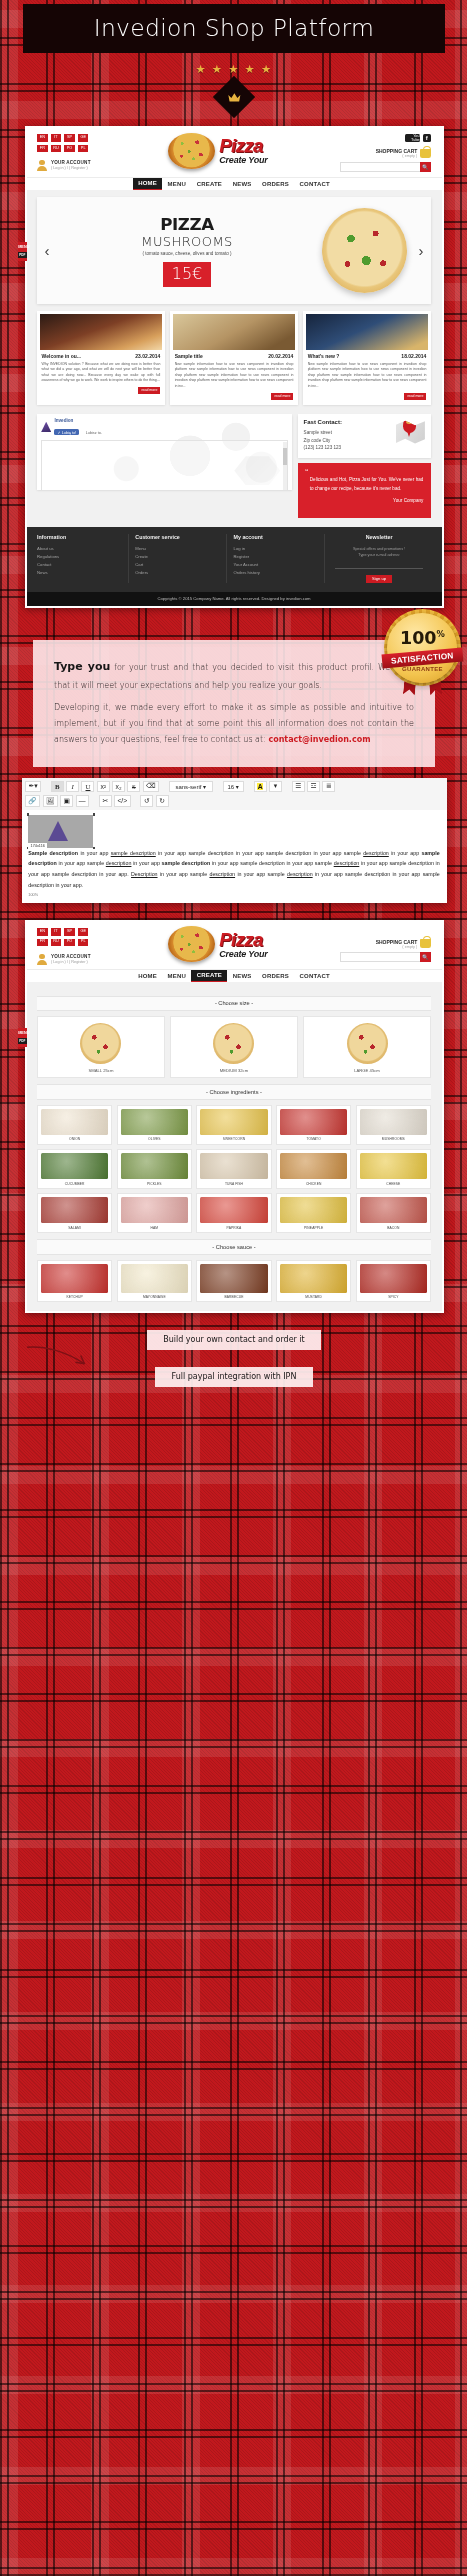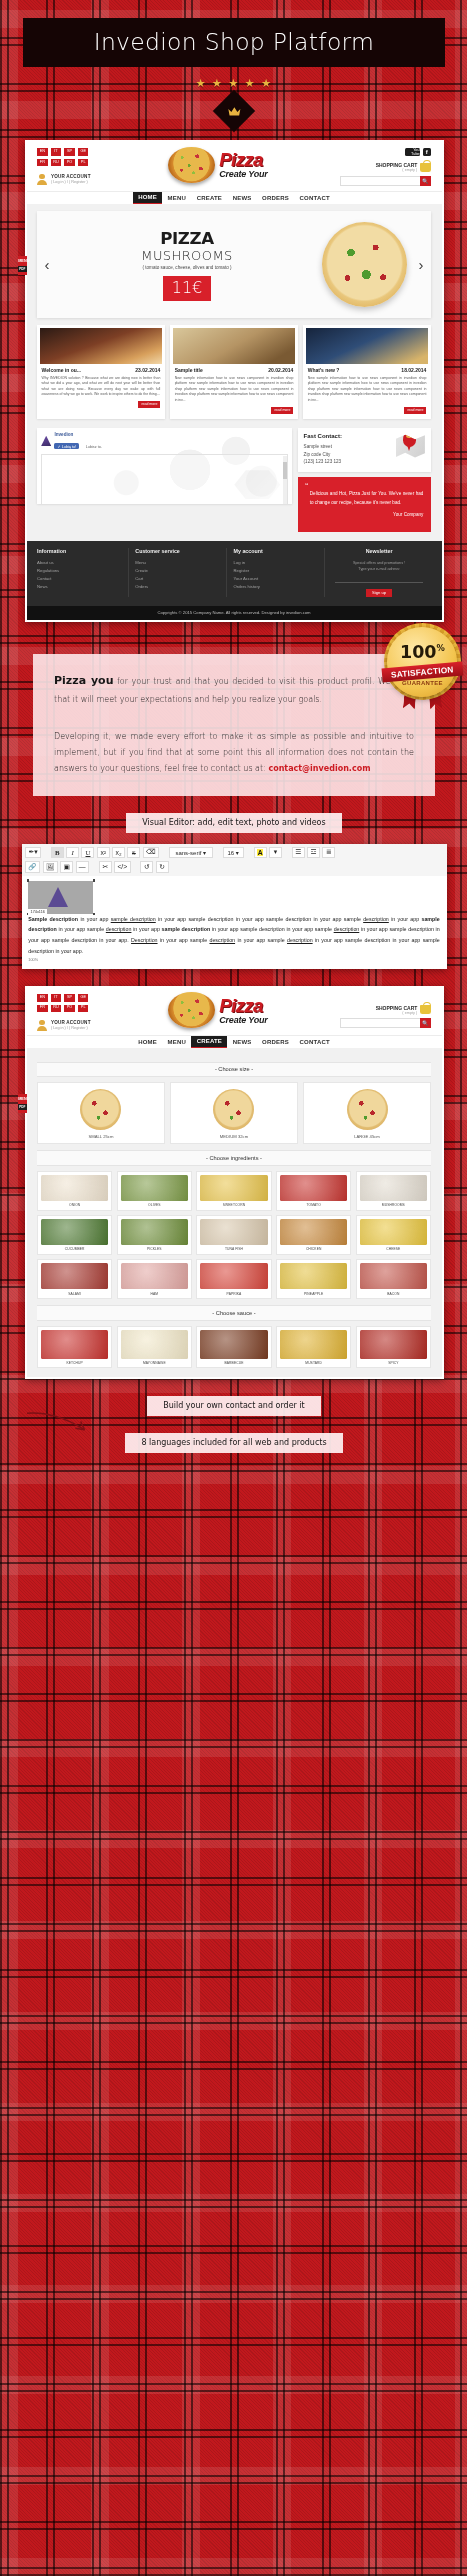--- a/index.html
+++ b/index.html
@@ -31,21 +31,21 @@
         rgba(255,255,255,.10) 0px, rgba(255,255,255,.10) 18px,
         rgba(255,255,255,0) 18px, rgba(255,255,255,0) 91px),
       repeating-linear-gradient(45deg,
         rgba(0,0,0,.10) 0px, rgba(0,0,0,.10) 0.8px,
         rgba(0,0,0,0) 0.8px, rgba(0,0,0,0) 2.3px);
     z-index:0;
   }
   .wrap { position:relative; z-index:2; width:468px; }
 
   
-  .hero { padding-top:18px; text-align:center; }
+  .hero { padding-top:4px; text-align:center; }
   .title-bar {
     display:block; width:422px; margin:0 auto; background:#150505;
     padding:10px 0 11.4px; color:#fff;
     font-size:23.5px; letter-spacing:0.3px; font-weight:300;
     font-family:"DejaVu Sans", sans-serif;
   }
   .sub-bar {
     display:inline-block; background:#150505; color:#fff;
     padding:5.3px 21px 6px; margin-top:7.6px;
     font-size:11.4px; font-weight:300; font-family:"DejaVu Sans", sans-serif;
@@ -221,21 +221,21 @@
 
   
   .thanks-wrap { position:relative; margin-top:32px; }
   .thanks {
     width:402px; margin:0 auto; background:rgba(255,236,238,.88);
     padding:16.7px 21px 20px; position:relative;
   }
   .thanks p { font-size:8px; line-height:1.95; color:#171717; text-align:justify;
               font-family:"DejaVu Sans", sans-serif; font-weight:300; }
   .thanks .big { font-size:11px; font-weight:bold; }
-  .thanks .p2 { margin-top:22px; }
+  .thanks .p2 { margin-top:7px; }
   .mail { color:#cc1b22; font-weight:bold; }
   .guarantee {
     position:absolute; right:10.6px; top:-27px; width:70px; height:70px; z-index:4;
   }
   .g-star {
     position:absolute; inset:0; border-radius:50%;
     background:radial-gradient(circle at 40% 32%, #ffe9a8, #f3c44e 62%, #d79a22 100%);
     box-shadow:0 2.3px 6px rgba(0,0,0,.4);
   }
   .g-spikes { position:absolute; inset:-3.8px; border-radius:50%;
@@ -407,21 +407,21 @@
       </div>
 
       <div class="page-bg">
 
         <div class="slider">
           <div class="arrow">‹</div>
           <div class="slide-left">
             <div class="s1">PIZZA</div>
             <div class="s2">MUSHROOMS</div>
             <div class="s3">( tomato sauce, cheese, olives and tomato )</div>
-            <div class="price">11€</div>
+            <div class="price">15€</div>
           </div>
           <div class="slide-pizza"></div>
           <div class="arrow">›</div>
         </div>
 
         <div class="cards">
           <div class="card">
             <div class="ph c-ph-1"></div>
             <div class="card-head">
               <span class="ct">Welcome in ou...</span>
@@ -536,28 +536,25 @@
     <div class="guarantee">
       <div class="g-rib-l"></div>
       <div class="g-rib-r"></div>
       <div class="g-spikes"></div>
       <div class="g-star"></div>
       <div class="g-100"><span>100</span><sup>%</sup></div>
       <div class="g-band">SATISFACTION</div>
       <div class="g-guar">GUARANTEE</div>
     </div>
     <div class="thanks">
-      <p><span class="big">Pizza you</span><span> for your trust and that you decided to visit this product profil. We hope that it will meet your expectations and help you realize your goals.</span></p>
+      <p><span class="big">Type you</span><span> for your trust and that you decided to visit this product profil. We hope that it will meet your expectations and help you realize your goals.</span></p>
       <p class="p2"><span>Developing it, we made every effort to make it as simple as possible and intuitive to implement, but if you find that at some point this all information does not contain the answers to your questions, feel free to contact us at: </span><span class="mail">contact@invedion.com</span></p>
     </div>
   </div>
 
-  <div style="text-align:center">
-      <span class="caption">Visual Editor: add, edit text, photo and videos</span>
-    </div>
 
   <div class="editor">
     <div class="tbrow">
       <span class="tbtn">✒▾</span>
       <span class="tgap"></span>
       <span class="tbtn on" style="font-weight:bold;font-family:'Liberation Serif',serif">B</span>
       <span class="tbtn" style="font-style:italic;font-family:'Liberation Serif',serif">I</span>
       <span class="tbtn" style="text-decoration:underline;font-family:'Liberation Serif',serif">U</span>
       <span class="tbtn">x²</span>
       <span class="tbtn">x₂</span>
@@ -776,19 +773,19 @@
     </div>
   </div>
 
   <div style="text-align:center;position:relative;margin-top:4.6px">
     <svg class="arrow-doodle" viewBox="0 0 86 34">
       <path d="M4 4 C28 2, 56 10, 80 26" stroke="#7d1015" stroke-width="2" fill="none"></path>
       <path d="M80 26 L68 24 M80 26 L75 15" stroke="#7d1015" stroke-width="2" fill="none"></path>
     </svg>
     <span class="caption">Build your own contact and order it</span>
     <div>
-        <span class="caption">8 languages included for all web and products</span>
+        <span class="caption">Full paypal integration with IPN</span>
       </div>
   </div>
 
   <div style="height:26px"></div>
 </div>
 
 
 </body></html>

